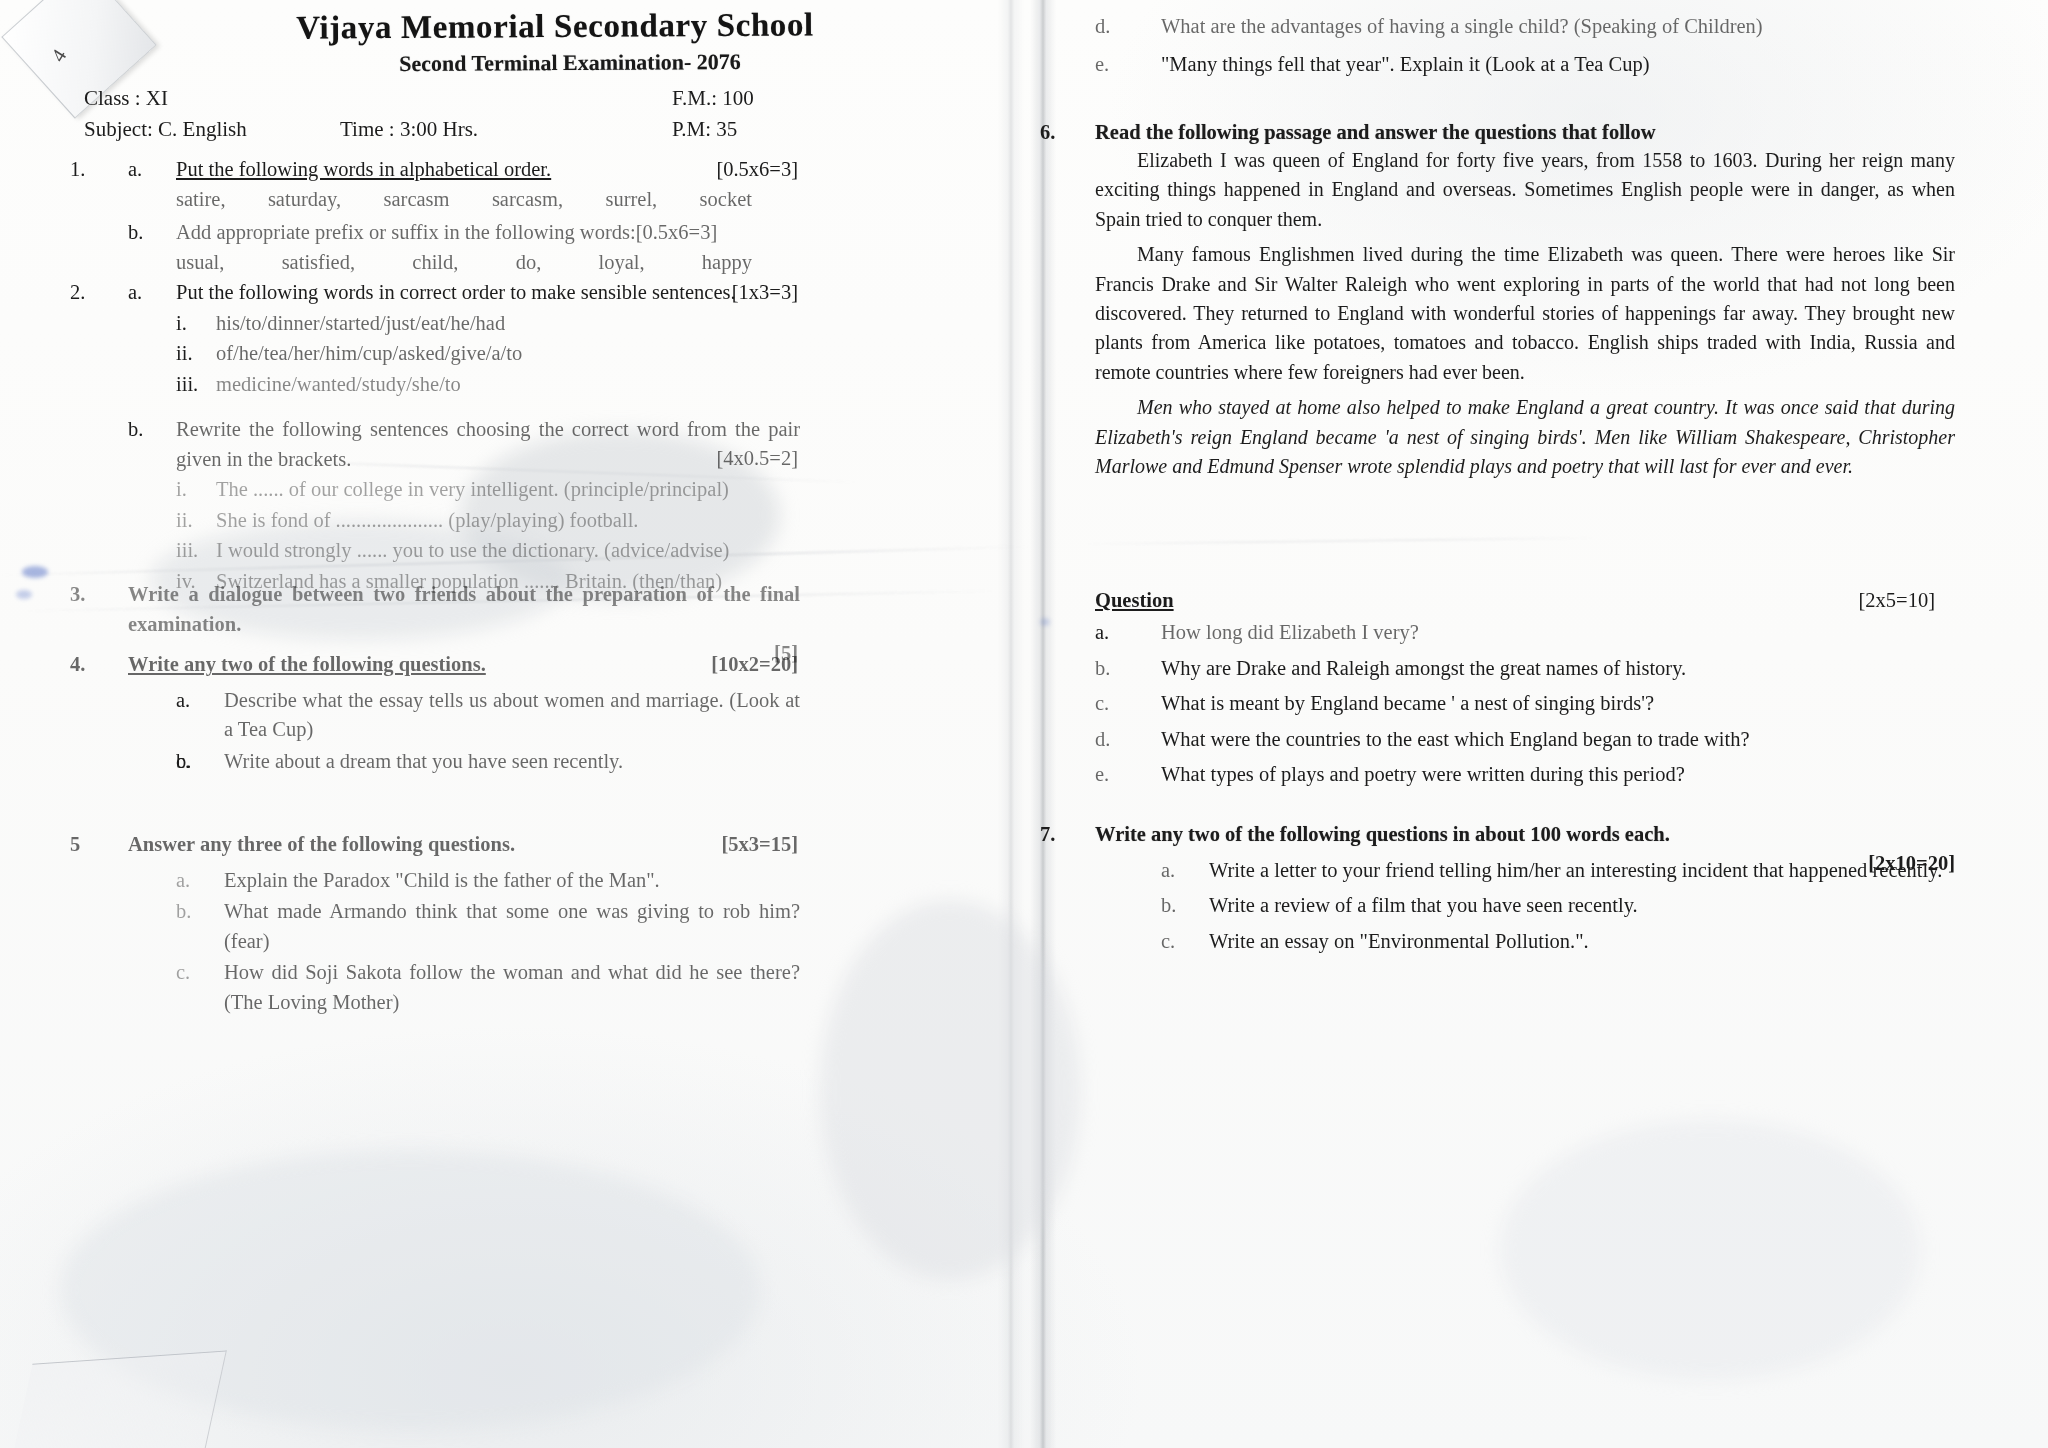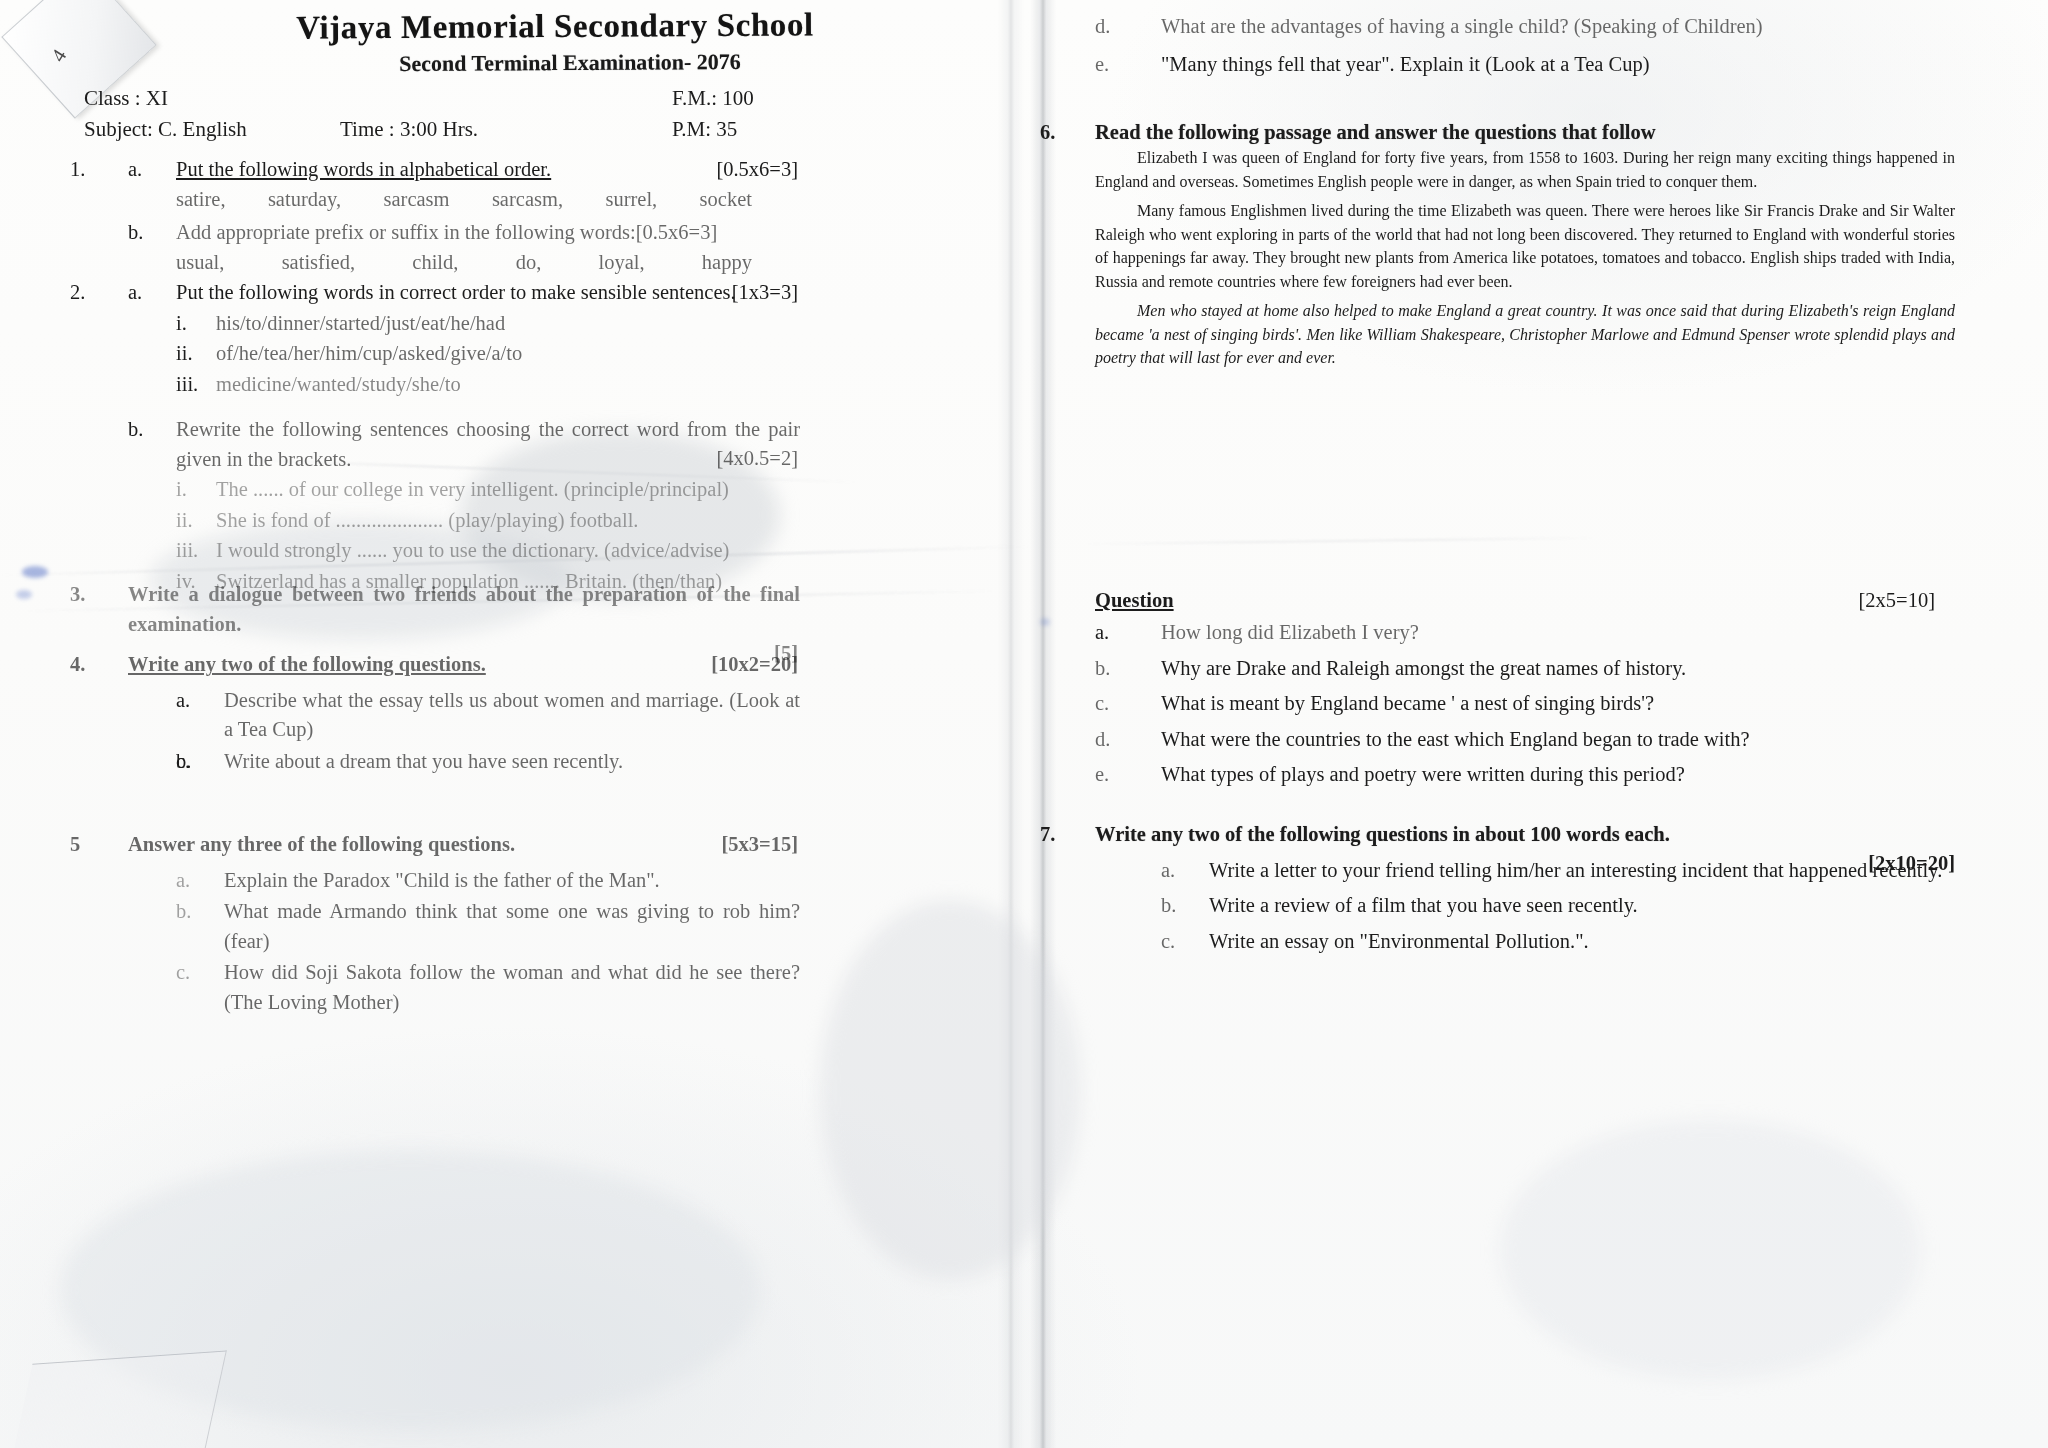--- a/index.html
+++ b/index.html
@@ -187,21 +187,21 @@
   .fade-a { opacity: 0.52; filter: blur(0.35px); }
   .fade-b { opacity: 0.40; filter: blur(0.55px); }
   .fade-c { opacity: 0.66; filter: blur(0.25px); }
   .heavy  { text-shadow: 0 0 1px rgba(0,0,0,0.35); }
 
   .passage p {
     margin: 0;
     text-indent: 42px;
     text-align: justify;
     text-align-last: left;
-    font-size: 16px;
+    font-size: 20px;
     line-height: 1.47;
   }
 </style>
 </head>
 <body>
 
 <div id="page">
 
   <div class="scanbg">
     <div class="fold-vert" style="left:1030px;"></div>

